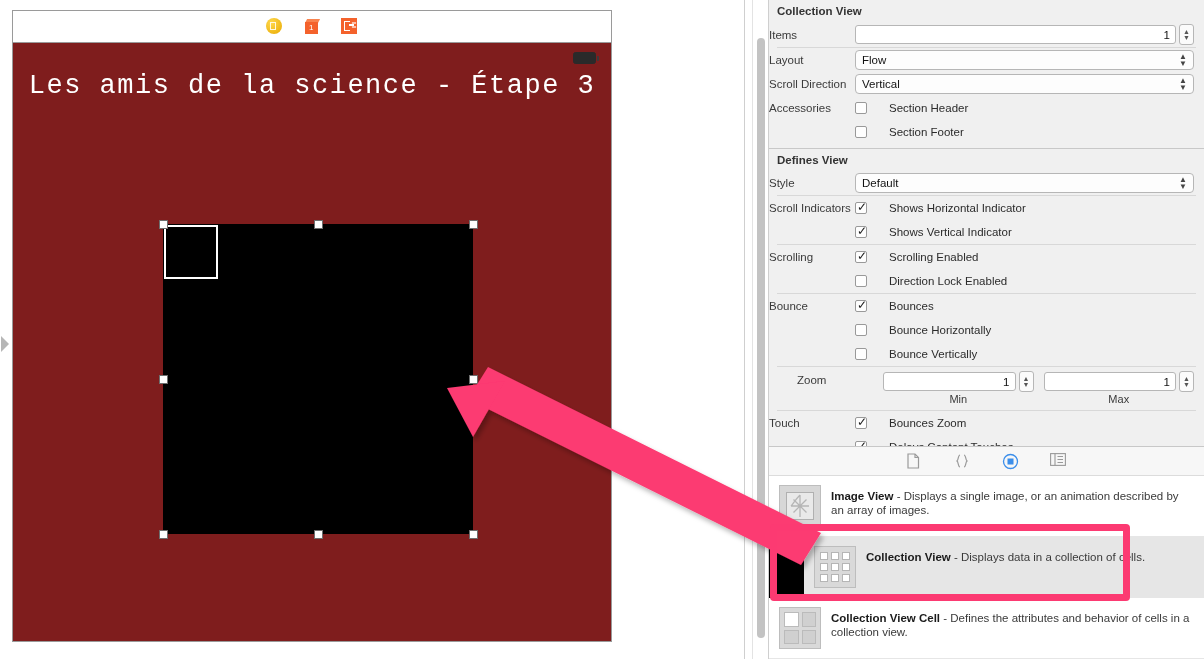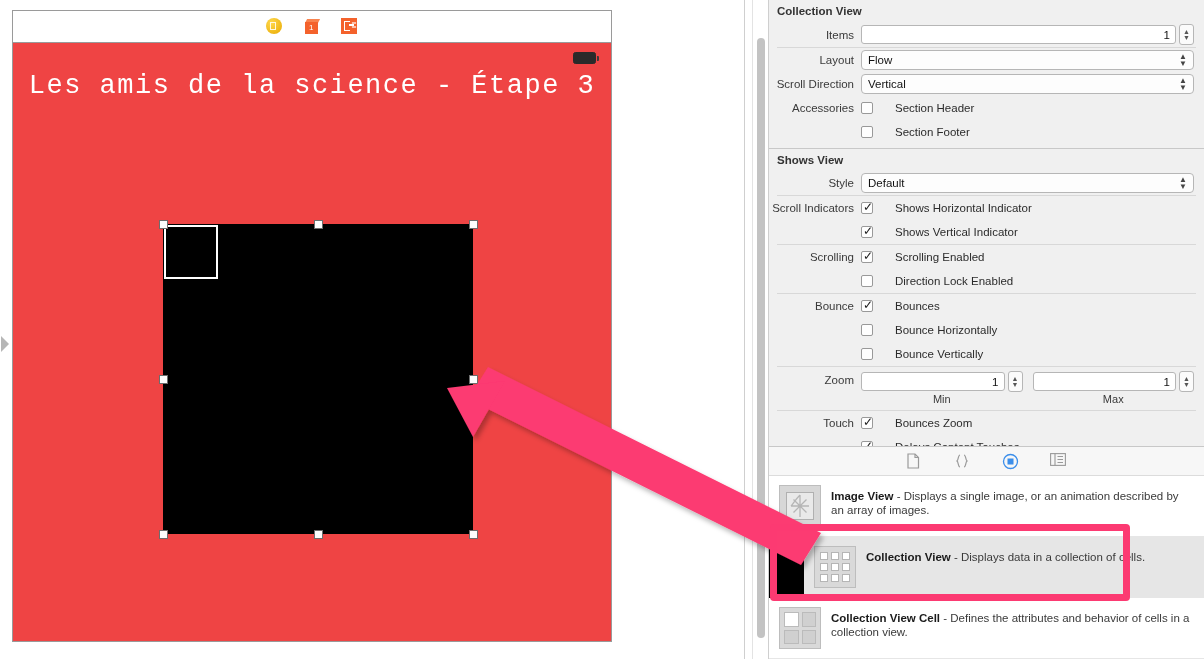--- a/index.html
+++ b/index.html
@@ -77,21 +77,21 @@
     border-right: none;
   }
   .icon-exit::after {
     content: ""; position: absolute; left: 8px; top: 6.5px;
     width: 5px; height: 1.8px; background: #ffffff;
     box-shadow: 2.5px -2px 0 -0.4px #ffffff, 2.5px 2px 0 -0.4px #ffffff;
   }
 
   #device-screen {
     position: absolute; left: 0; top: 32px; right: 0; bottom: 0;
-    background: #ef4444; overflow: hidden;
+    background: #7f1d1d; overflow: hidden;
   }
   #battery-indicator {
     position: absolute; right: 12px; top: 9px; width: 26px; height: 12px;
   }
   #battery-indicator .shell {
     position: absolute; left: 0; top: 0; width: 23px; height: 12px;
     border: 1.5px solid #2a2a2a; border-radius: 2.5px; box-sizing: border-box;
     background: #2a2a2a;
   }
   #battery-indicator .tip {
@@ -153,21 +153,21 @@
     font-weight: bold; font-size: 11.5px; color: #333;
     padding: 5px 0 5px 8px;
   }
   .insp-rule { height: 1px; background: #d8d8d8; margin: 0 8px; }
   .insp-sep { height: 1px; background: #c8c8c8; }
   .insp-row {
     display: flex; align-items: center;
     padding: 2px 10px 2px 0; min-height: 20px;
   }
   .insp-label {
-    width: 85px; min-width: 85px; text-align: right; padding-right: 7px;
+    width: 85px; min-width: 85px; padding-right: 1px;
     color: #3a3a3a; font-size: 11.5px; white-space: nowrap;
   }
   .insp-control { flex: 1; display: flex; align-items: center; }
 
   .text-field {
     flex: 1; height: 19px; background: #ffffff;
     border: 1px solid #b6b6b6; border-radius: 3px;
     display: flex; align-items: center; justify-content: flex-end;
     padding: 0 5px; box-sizing: border-box; font-size: 11.5px; color: #111;
   }
@@ -192,21 +192,21 @@
   .cbox {
     width: 12px; height: 12px; border: 1px solid #999; border-radius: 2px;
     background: #fefefe; box-sizing: border-box; position: relative;
     flex: 0 0 12px;
   }
   .cbox.checked::after {
     content: "✓"; position: absolute; left: 1px; top: -3px;
     font-size: 12px; color: #1d1d1d; line-height: 14px;
   }
   .cb-label { font-size: 11.5px; color: #2b2b2b; }
-  .zoom-row { display: flex; align-items: center; }
+  .zoom-row { display: flex; align-items: center; margin-left: 28px; }
   .zoom-group { display: flex; flex-direction: column; align-items: center; flex: 1; }
   .zoom-fields { display: flex; align-items: center; width: 100%; }
   .zoom-caption { font-size: 11px; color: #3a3a3a; margin-top: 1px; }
 
   
   #library {
     position: absolute; left: 0; top: 446px; right: 0; bottom: 0;
     background: #ffffff; border-top: 1px solid #c8c8c8;
   }
   #library-tabs {
@@ -350,21 +350,21 @@
         <div class="insp-control checkbox-row">
           <div class="cbox"></div>
           <span class="cb-label">Section Footer</span>
         </div>
       </div>
     </div>
 
     <div class="insp-sep" style="margin-top:4px;"></div>
 
     <div class="insp-section">
-      <div class="insp-header">Shows View</div>
+      <div class="insp-header">Defines View</div>
 
       <div class="insp-row">
         <div class="insp-label">Style</div>
         <div class="insp-control">
           <div class="popup">
             <span>Default</span>
             <span class="arrows">▲<br>▼</span>
           </div>
         </div>
       </div>

